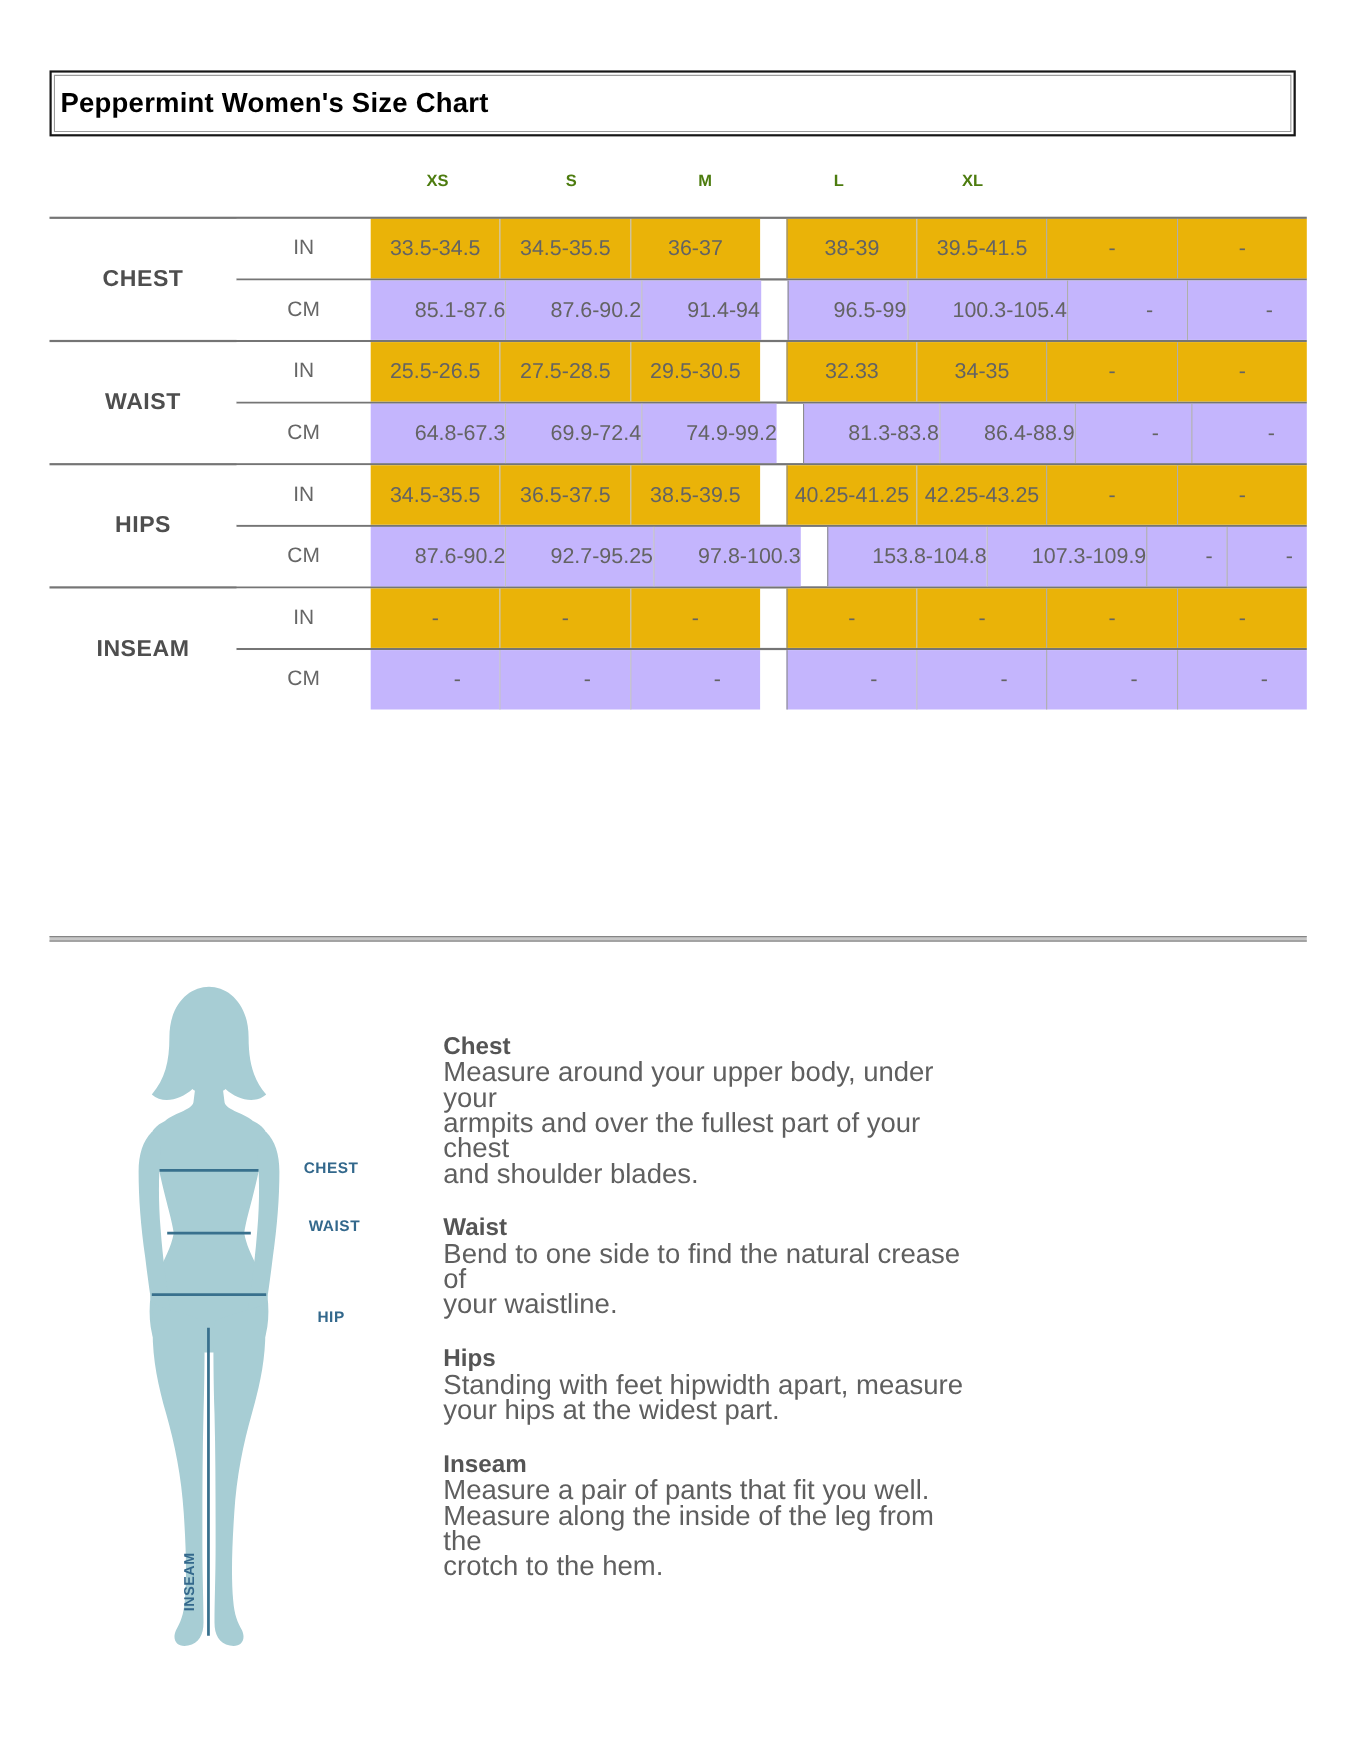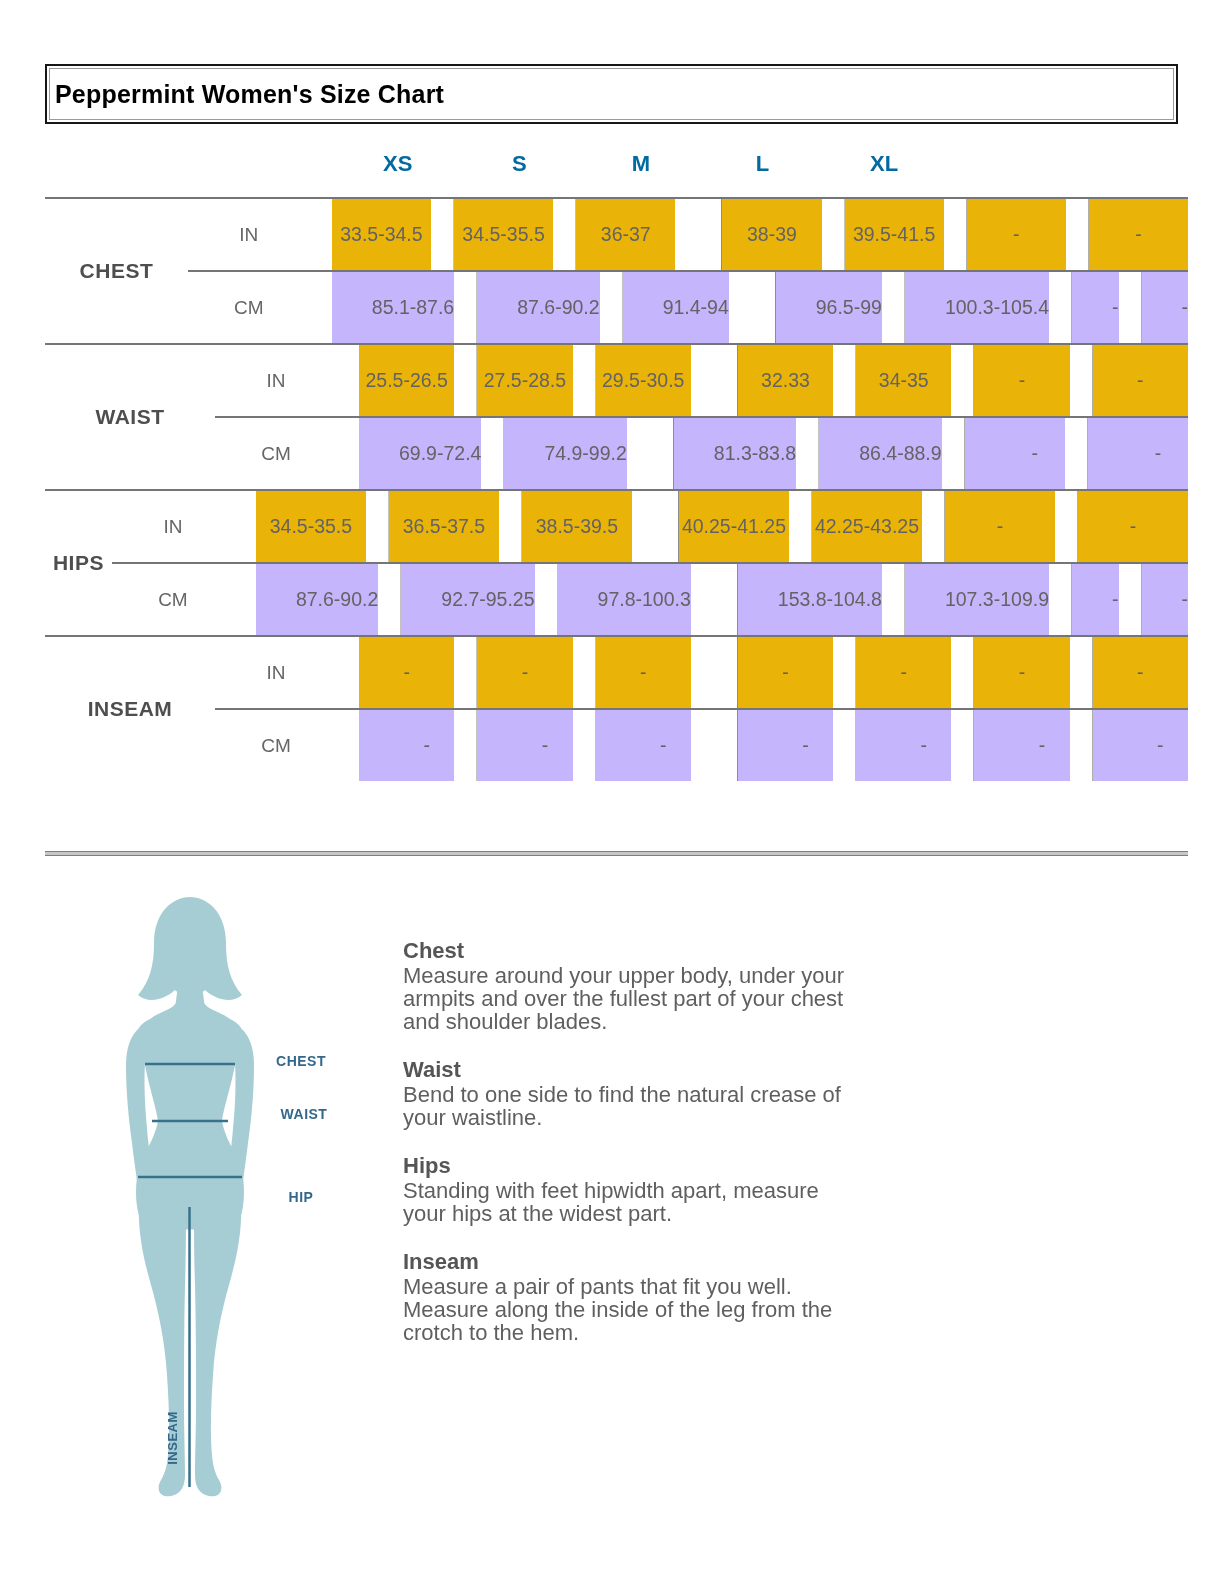--- a/index.html
+++ b/index.html
@@ -9,29 +9,29 @@
   
   .title-box{position:absolute;left:45px;top:64px;width:1133px;height:60px;
              border:2px solid #161616;box-sizing:border-box;
              box-shadow:inset 0 0 0 2px #ffffff, inset 0 0 0 3px #9b9b9b;
              display:flex;align-items:center;}
   .title-text{font-size:25px;font-weight:bold;color:#000;padding-left:8px;letter-spacing:0.2px;}
 
   
   .size-header{position:absolute;left:337px;top:142px;width:851px;height:44px;display:flex;}
   .size-header .hcell{flex:1 1 0;display:flex;align-items:center;justify-content:center;
-                      font-size:22px;font-weight:bold;color:#0369a1;}
+                      font-size:15px;font-weight:bold;color:#4d7c0f;}
 
   
   .size-table{position:absolute;left:45px;top:197px;width:1143px;}
   .section{display:flex;border-top:2px solid #757575;}
   .section-label{width:170px;display:flex;align-items:center;justify-content:center;
                  font-size:21px;font-weight:bold;color:#4e4e4e;letter-spacing:0.5px;}
   .section-rows{flex:1 1 0;}
-  .trow{display:flex;height:71px;gap:22px;}
+  .trow{display:flex;height:54px;}
   .row-divider{height:2px;background:#757575;}
   .unit{width:122px;display:flex;align-items:center;justify-content:center;
         font-size:19px;color:#666;background:#ffffff;}
   .val{flex:1 1 0;display:flex;align-items:center;justify-content:center;
        font-size:19.5px;color:#636363;white-space:nowrap;}
   .row-in .val{background:#eab308;}
   .row-cm .val{background:#c4b5fd;padding-left:40px;}
   .val + .val{border-left:1px solid #c3c3c1;}
   .val.b-dark{border-left-color:#8d8d8d;margin-left:24px;}
   .val.b-med{border-left-color:#aeaeac;}
@@ -43,21 +43,21 @@
   
   .fig-svg{position:absolute;left:88px;top:885px;}
   .fig-label{position:absolute;transform:translate(-50%,-50%);font-weight:bold;
              font-size:14px;color:#33688c;letter-spacing:0.5px;white-space:nowrap;}
   .fig-label.rot{transform:translate(-50%,-50%) rotate(-90deg);font-size:13px;}
 
   
   .instructions{position:absolute;left:403px;top:938px;width:480px;}
   .instr-item{margin-bottom:24px;}
   .instr-heading{font-size:22px;font-weight:bold;color:#555;line-height:26px;}
-  .instr-body{font-size:22px;color:#5f5f5f;line-height:23px;white-space:pre-line;}
+  .instr-body{font-size:25px;color:#5f5f5f;line-height:23px;white-space:pre-line;}
 </style>
 </head>
 <body>
 
 <div class="page">
 
   <div class="title-box">
     <div class="title-text">Peppermint Women's Size Chart</div>
   </div>
 
@@ -109,20 +109,21 @@
           <div class="val">27.5-28.5</div>
           <div class="val">29.5-30.5</div>
           <div class="val b-dark">32.33</div>
           <div class="val">34-35</div>
           <div class="val b-med">-</div>
           <div class="val b-med">-</div>
         </div>
         <div class="row-divider"></div>
         <div class="trow row-cm">
           <div class="unit">CM</div>
+          <div class="val">64.8-67.3</div>
           <div class="val">69.9-72.4</div>
           <div class="val">74.9-99.2</div>
           <div class="val b-dark">81.3-83.8</div>
           <div class="val">86.4-88.9</div>
           <div class="val b-med">-</div>
           <div class="val b-med">-</div>
         </div>
       </div>
     </div>
 

